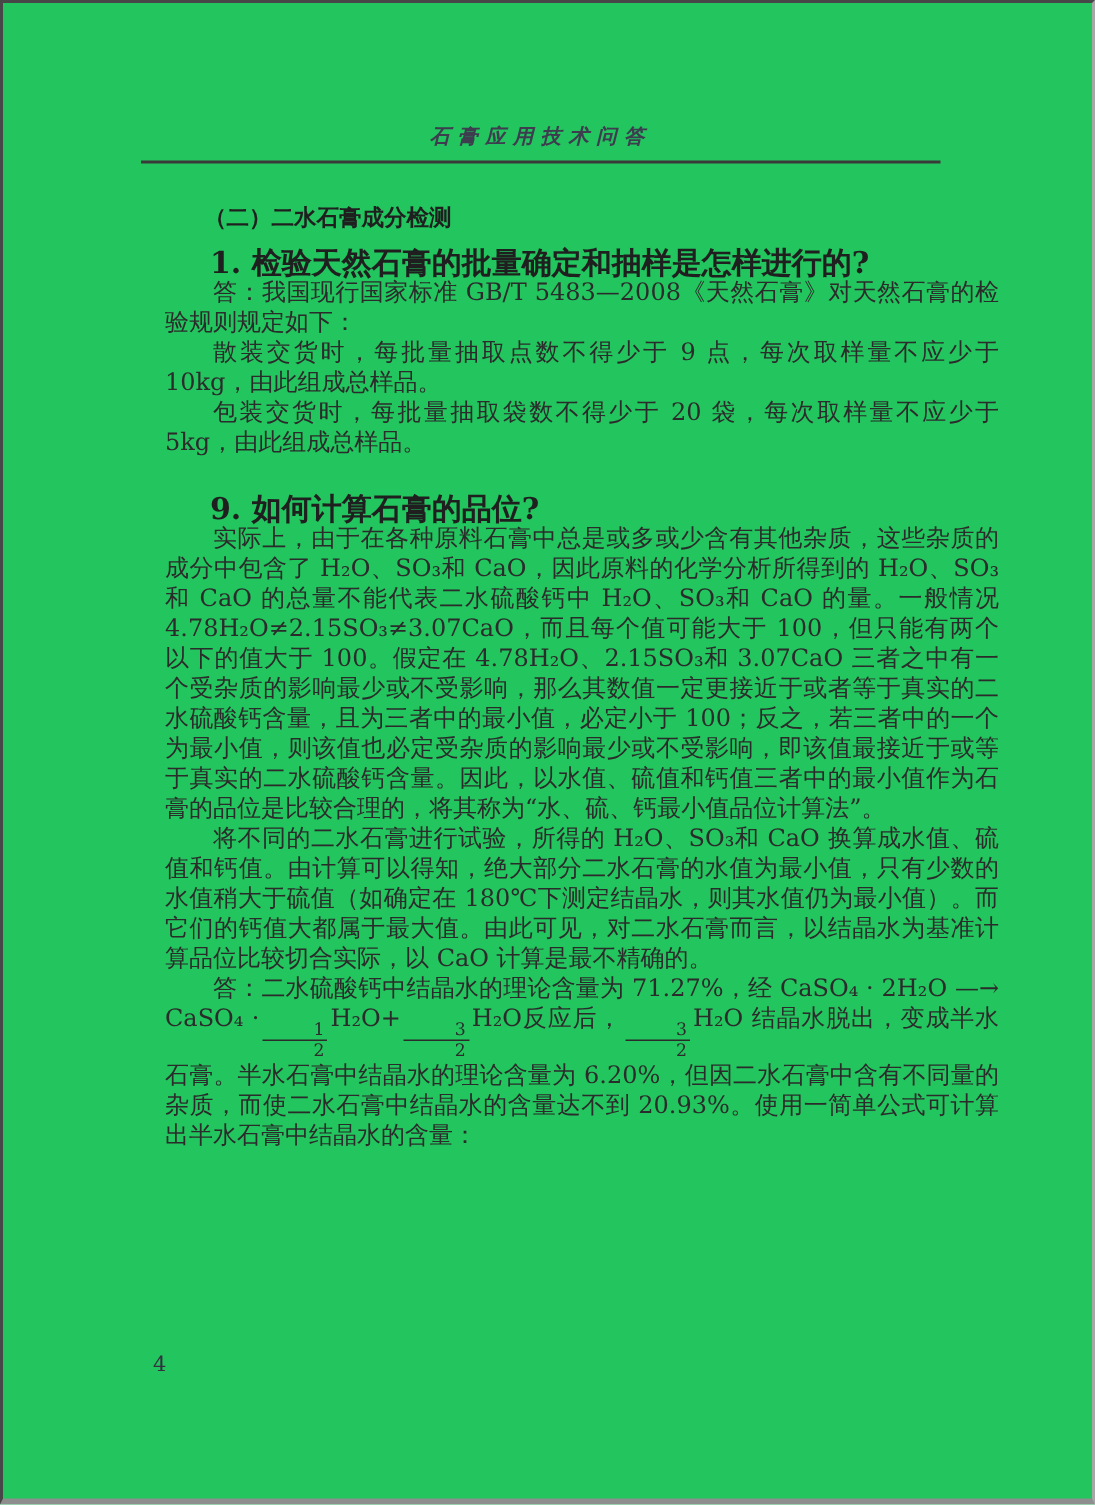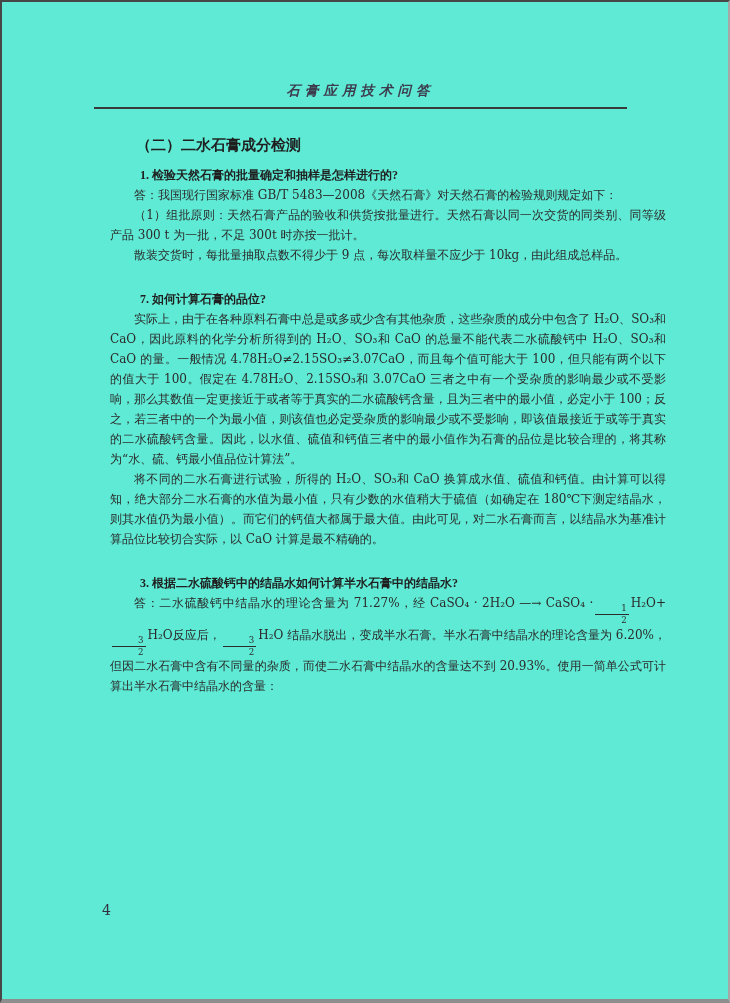--- a/index.html
+++ b/index.html
@@ -1,21 +1,21 @@
 <!DOCTYPE html>
 <html><head>
 <meta charset="utf-8">
 <style>
   html, body { margin: 0; padding: 0; background: #ffffff; }
   .page {
     position: relative;
     width: 730px;
     height: 1003px;
     box-sizing: border-box;
-    background: #5eead4;
+    background: #22c55e;
     border-top: 2px solid #474747;
     border-left: 2px solid #474747;
     border-right: 2px solid #a6a6a6;
     border-bottom: 4px solid #8e8e8e;
     font-family: "DejaVu Serif", "Liberation Serif", serif;
     color: #2b2b2b;
     overflow: hidden;
   }
   .running-header {
     width: 533px;
@@ -43,30 +43,29 @@
     margin: 26px 0 0 0;
     padding-left: 26px;
     font-size: 15px;
     font-weight: bold;
     line-height: 20px;
     color: #1f1f1f;
   }
   .question {
     margin: 10px 0 0 0;
     padding-left: 30px;
-    font-size: 12px;
+    font-size: 20px;
     font-weight: bold;
     line-height: 20px;
     color: #1f1f1f;
-    font-family: Liberation Serif, serif;
   }
   .q-gap { margin-top: 24px; }
   .para {
     margin: 0;
-    font-size: 12px;
+    font-size: 16px;
     line-height: 20px;
     text-indent: 2em;
     text-align: justify;
     color: #2b2b2b;
   }
   .frac {
     display: inline-flex;
     flex-direction: column;
     align-items: center;
     vertical-align: -0.5em;
@@ -93,28 +92,27 @@
     <span class="header-title">石膏应用技术问答</span>
     <div class="header-rule"></div>
   </div>
 
   <div class="content">
 
     <h2 class="section-title">（二）二水石膏成分检测</h2>
 
     <h3 class="question">1. 检验天然石膏的批量确定和抽样是怎样进行的?</h3>
     <p class="para">答：我国现行国家标准 GB/T 5483—2008《天然石膏》对天然石膏的检验规则规定如下：</p>
-    <p class="para">（1）组批原则：天然石膏产品的验收和供货按批量进行。天然石膏以同一次交货的同类别、同等级产品 300 t 为一批，不足 300t 时亦按一批计。</p>
     <p class="para">散装交货时，每批量抽取点数不得少于 9 点，每次取样量不应少于 10kg，由此组成总样品。</p>
+    <p class="para">包装交货时，每批量抽取袋数不得少于 20 袋，每次取样量不应少于 5kg，由此组成总样品。</p>
 
-    <h3 class="question q-gap">7. 如何计算石膏的品位?</h3>
+    <h3 class="question q-gap">9. 如何计算石膏的品位?</h3>
     <p class="para">实际上，由于在各种原料石膏中总是或多或少含有其他杂质，这些杂质的成分中包含了 H₂O、SO₃和 CaO，因此原料的化学分析所得到的 H₂O、SO₃和 CaO 的总量不能代表二水硫酸钙中 H₂O、SO₃和 CaO 的量。一般情况 4.78H₂O≠2.15SO₃≠3.07CaO，而且每个值可能大于 100，但只能有两个以下的值大于 100。假定在 4.78H₂O、2.15SO₃和 3.07CaO 三者之中有一个受杂质的影响最少或不受影响，那么其数值一定更接近于或者等于真实的二水硫酸钙含量，且为三者中的最小值，必定小于 100；反之，若三者中的一个为最小值，则该值也必定受杂质的影响最少或不受影响，即该值最接近于或等于真实的二水硫酸钙含量。因此，以水值、硫值和钙值三者中的最小值作为石膏的品位是比较合理的，将其称为“水、硫、钙最小值品位计算法”。</p>
     <p class="para">将不同的二水石膏进行试验，所得的 H₂O、SO₃和 CaO 换算成水值、硫值和钙值。由计算可以得知，绝大部分二水石膏的水值为最小值，只有少数的水值稍大于硫值（如确定在 180℃下测定结晶水，则其水值仍为最小值）。而它们的钙值大都属于最大值。由此可见，对二水石膏而言，以结晶水为基准计算品位比较切合实际，以 CaO 计算是最不精确的。</p>
 
-    <h3 class="question q-gap">3. 根据二水硫酸钙中的结晶水如何计算半水石膏中的结晶水?</h3>
     <p class="para"><span>答：二水硫酸钙中结晶水的理论含量为 71.27%，经 CaSO₄ · 2H₂O —→ CaSO₄ ·</span><span class="frac">
           <span class="num">1</span>
           <span class="den">2</span>
         </span><span>H₂O+</span><span class="frac">
           <span class="num">3</span>
           <span class="den">2</span>
         </span><span>H₂O反应后，</span><span class="frac">
           <span class="num">3</span>
           <span class="den">2</span>
         </span><span>H₂O 结晶水脱出，变成半水石膏。半水石膏中结晶水的理论含量为 6.20%，但因二水石膏中含有不同量的杂质，而使二水石膏中结晶水的含量达不到 20.93%。使用一简单公式可计算出半水石膏中结晶水的含量：</span></p>

